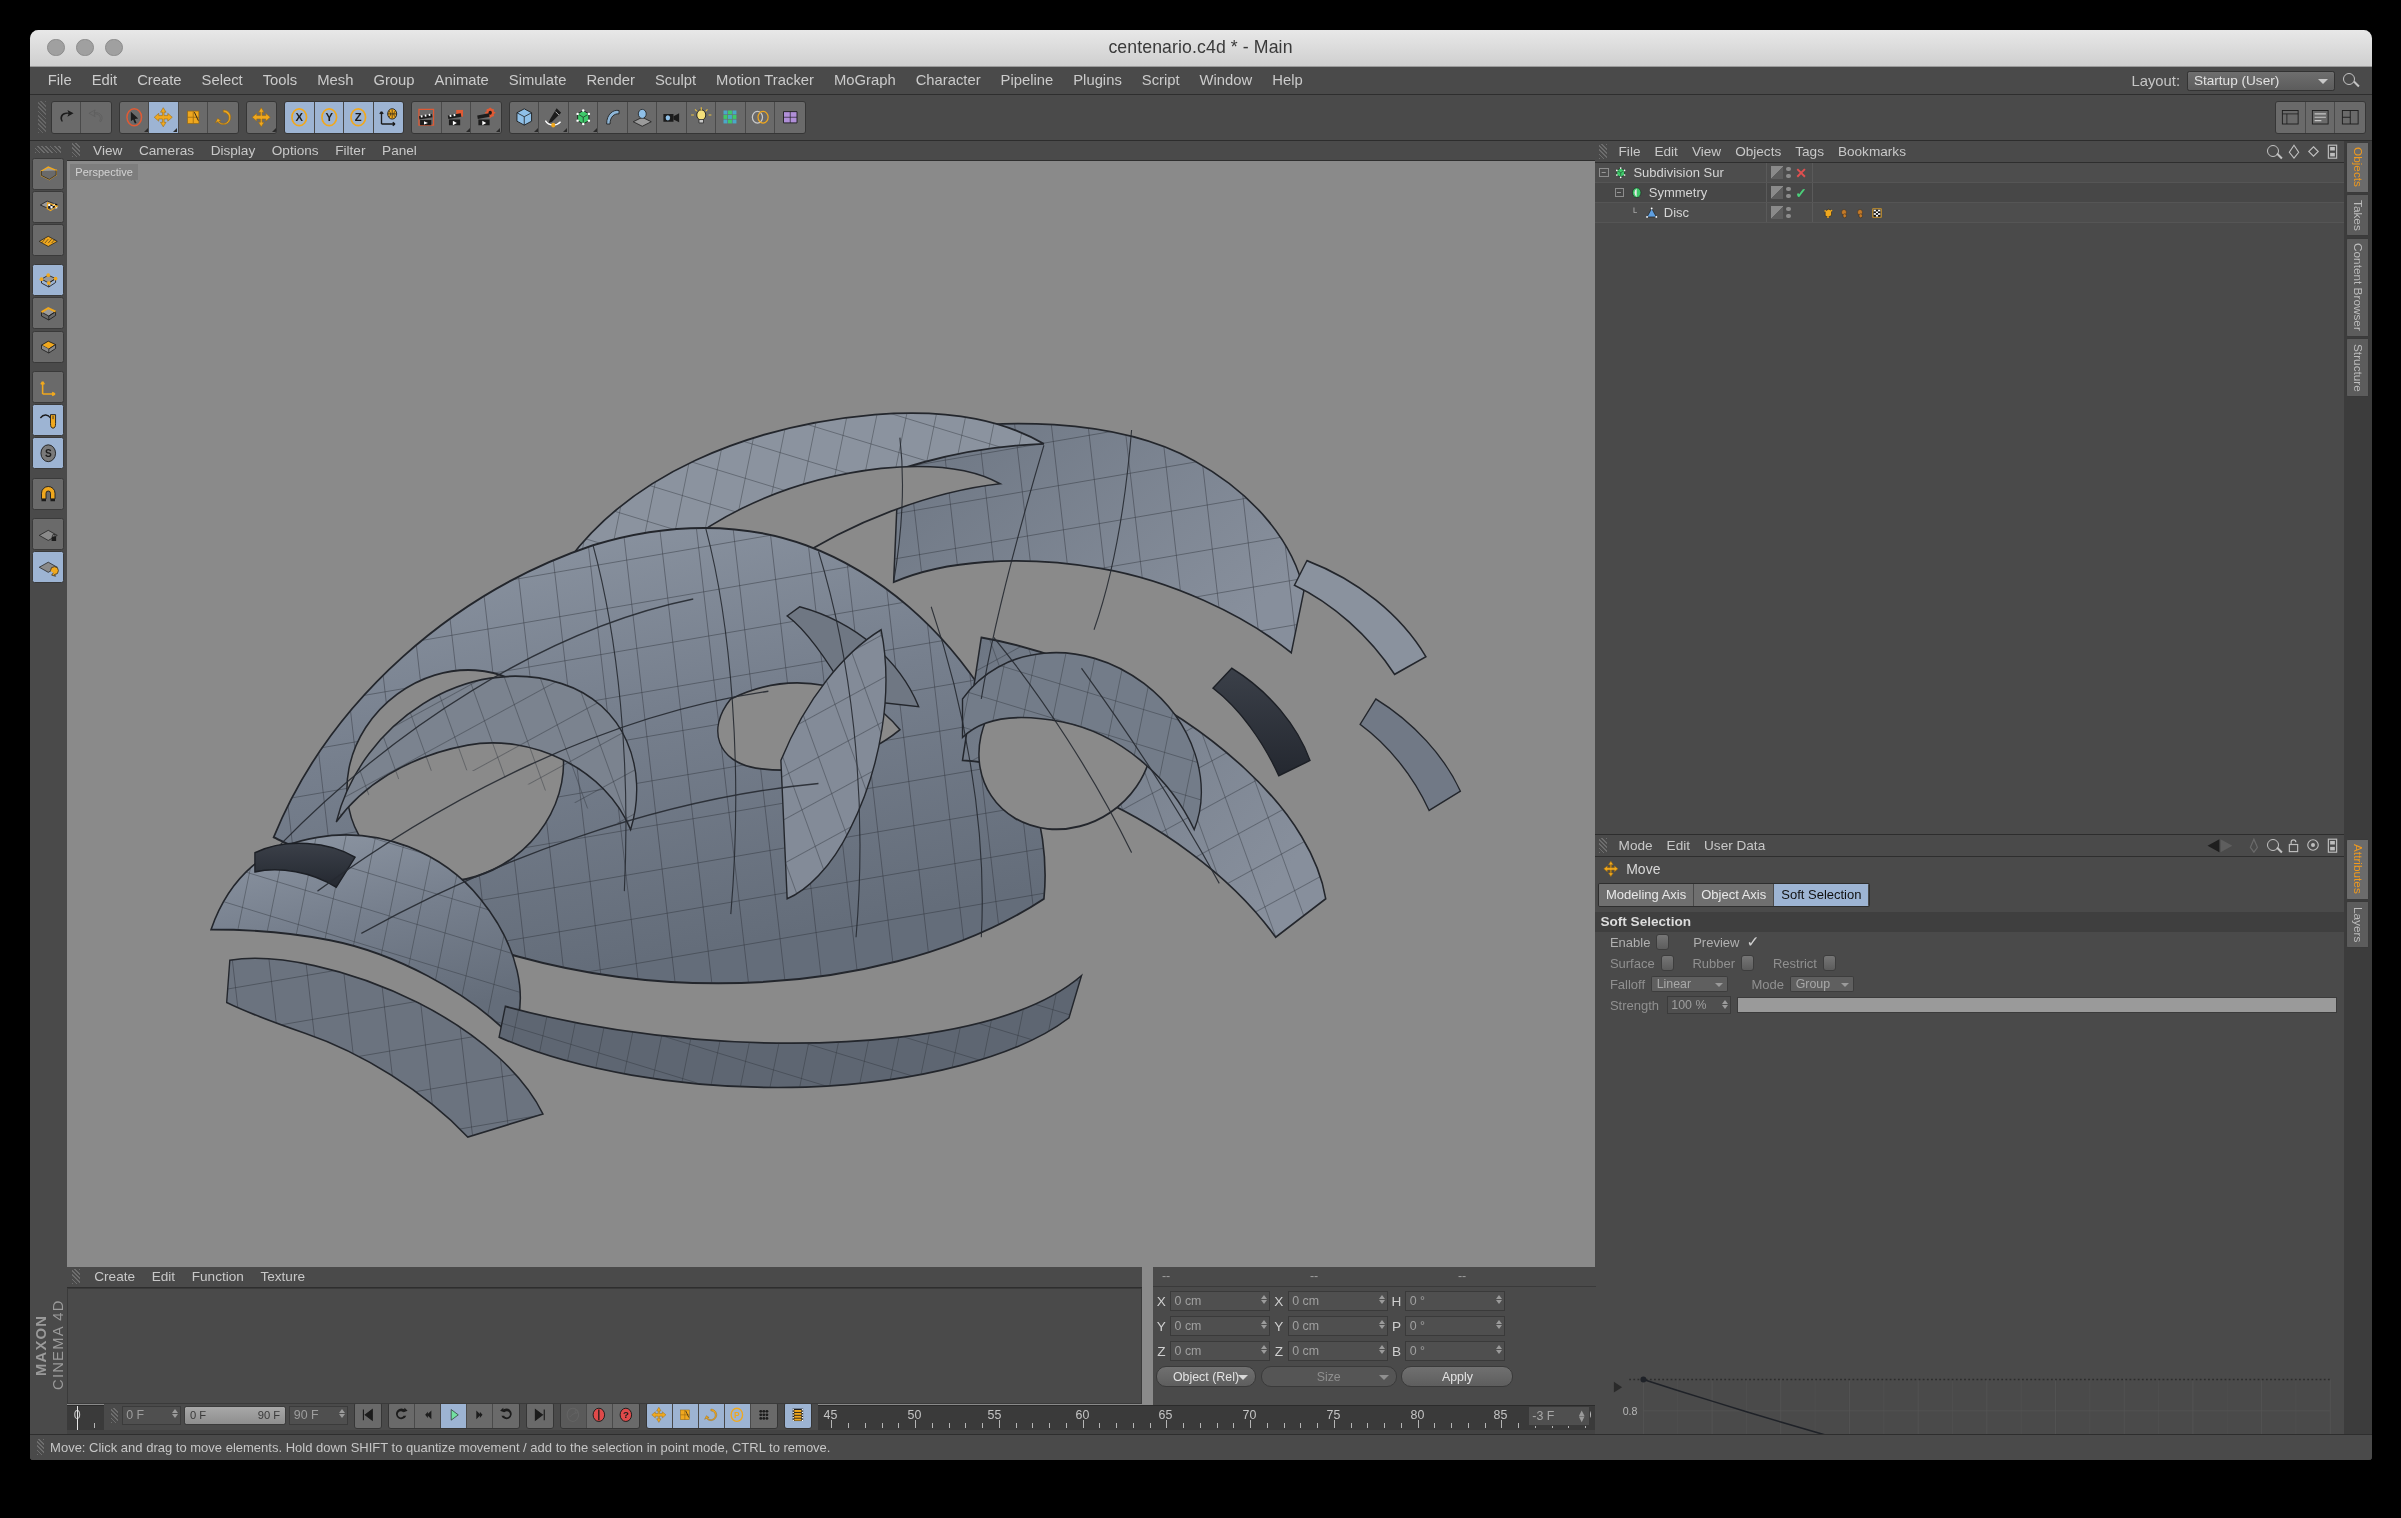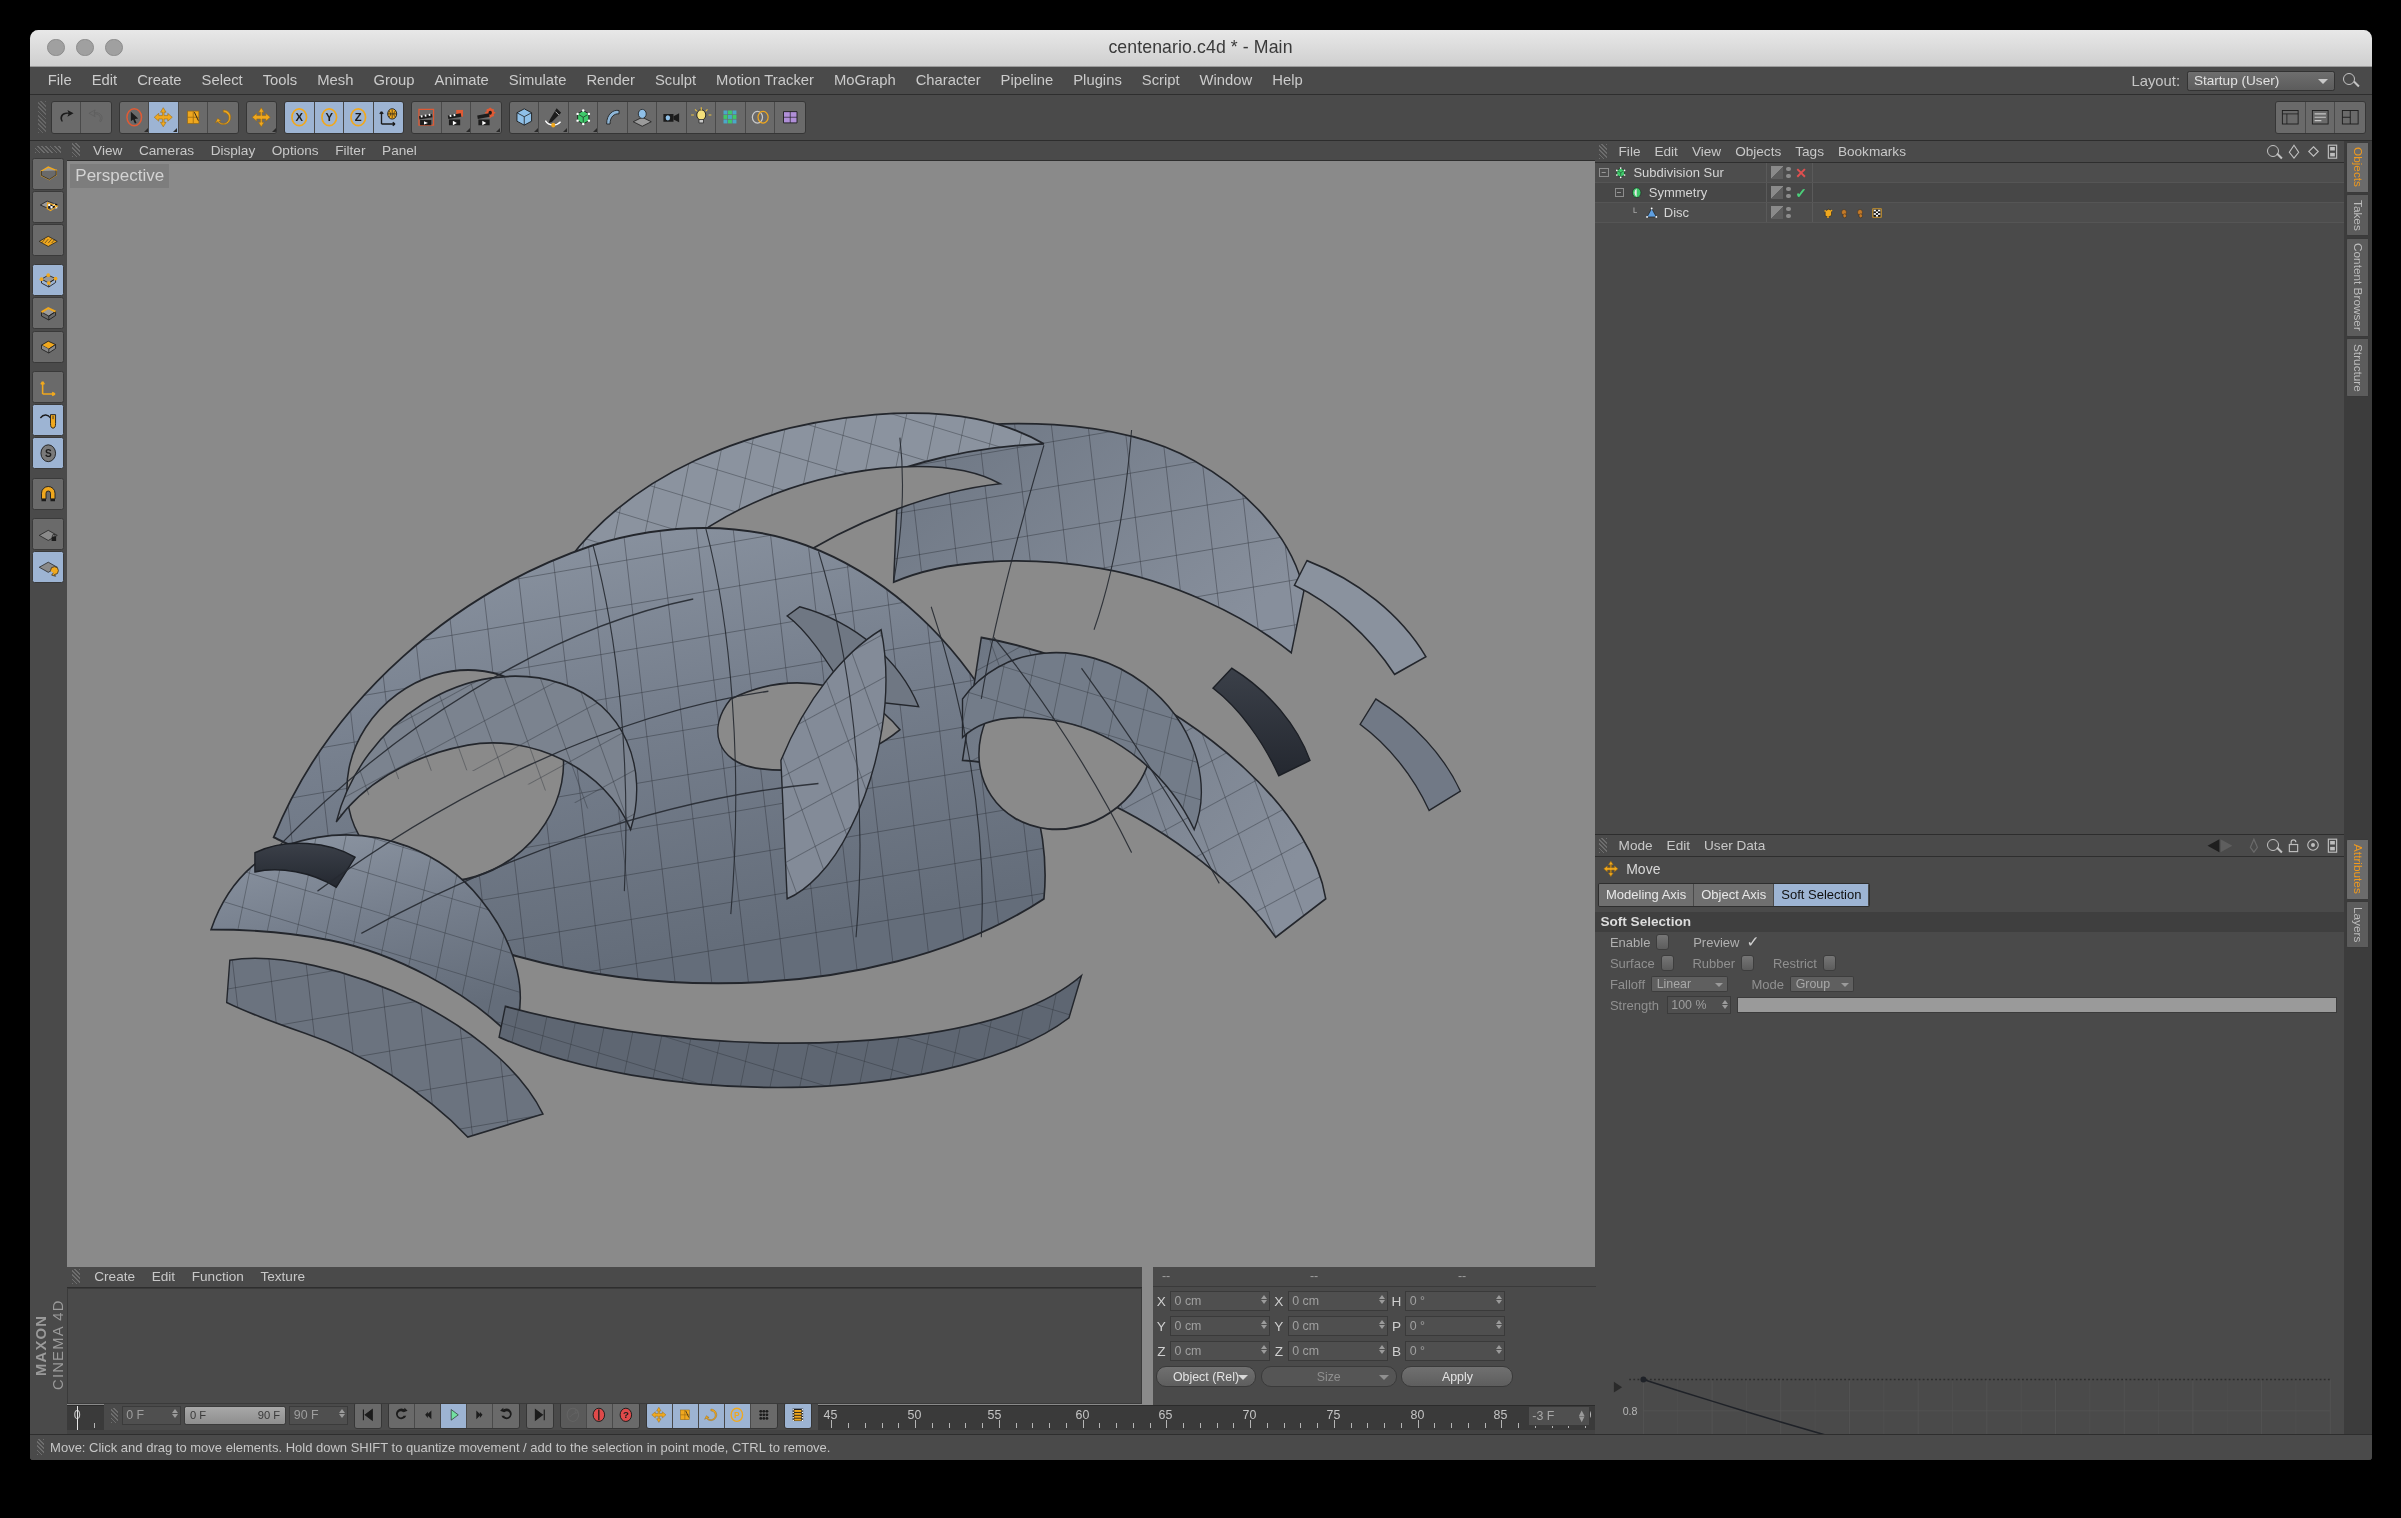--- a/index.html
+++ b/index.html
@@ -94,21 +94,21 @@
   
   #vpcol { position:absolute; left:37px; right:777px; top:0; bottom:0; }
   #vphead { height:20px; background:#4a4a4a; display:flex; align-items:center;
             border-bottom:0.6px solid #2e2e2e; }
   #vphead .grip2 { width:7.7px;height:14px;margin:0 4.7px 0 5.9px;
      background-image:repeating-linear-gradient(45deg,#6d6d6d 0 1.2px,transparent 1.2px 3px);}
   #vphead .mi { font-size:13.6px; color:#c8c8c8; padding:0 8.3px; }
   #viewport { position:absolute; top:20px; left:0; right:0; bottom:54px;
               background:#8a8a8a; overflow:hidden; }
   #vp-label { position:absolute; left:3.5px; top:3.5px; background:#7d7d7d;
-              color:#d3d3d3; font-size:17px; padding:1.8px 5.3px; }
+              color:#d3d3d3; font-size:11px; padding:1.8px 5.3px; }
   #grid-spacing { position:absolute; right:5.9px; bottom:4.7px; background:#7d7d7d;
               color:#d9d9d9; font-size:12.4px; padding:1.8px 5.3px; }
   #axisgiz { position:absolute; left:139px; bottom:35px; width:65px; height:65px; }
   
   #tlruler { position:absolute; left:0; right:0; bottom:29.5px; height:25px;
              background:#3a3a3a; border-top:0.6px solid #2b2b2b; }
   
   #rightcol { position:absolute; right:28px; width:749px; top:0; bottom:0; background:#4a4a4a; }
   .pmenu { height:22.5px; background:#4a4a4a; display:flex; align-items:center;
            border-bottom:0.6px solid #2e2e2e; position:relative; }

